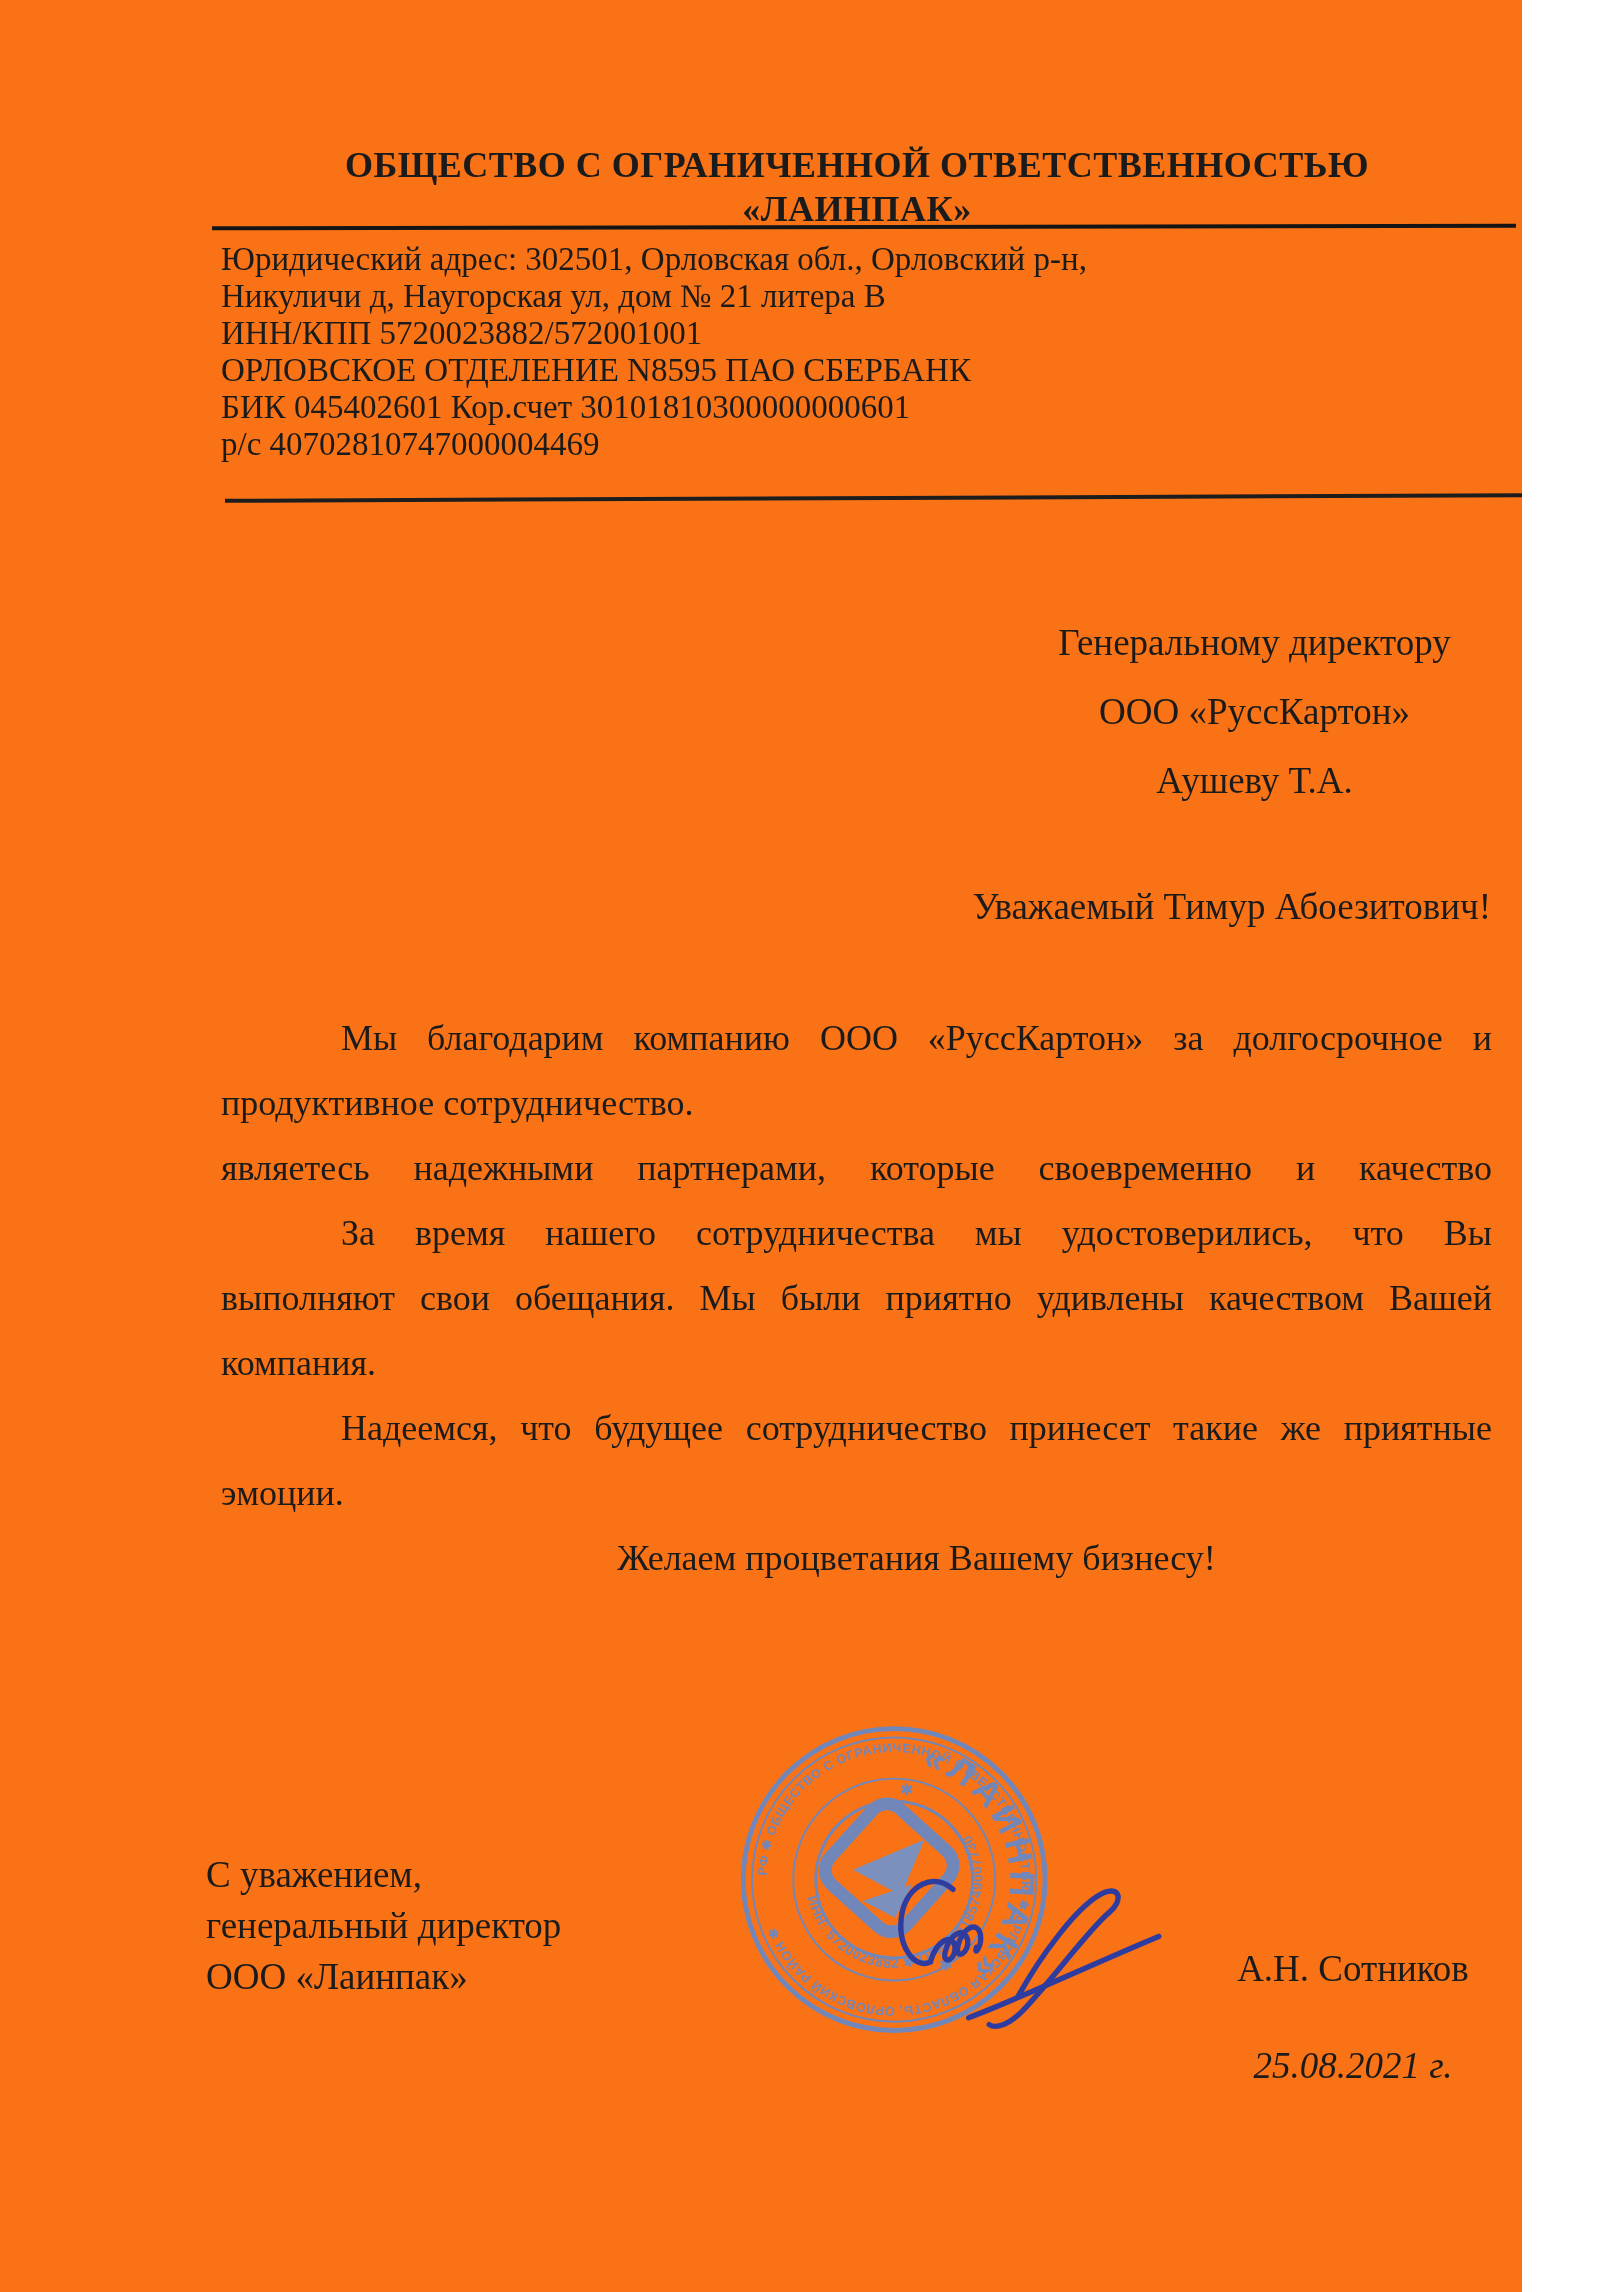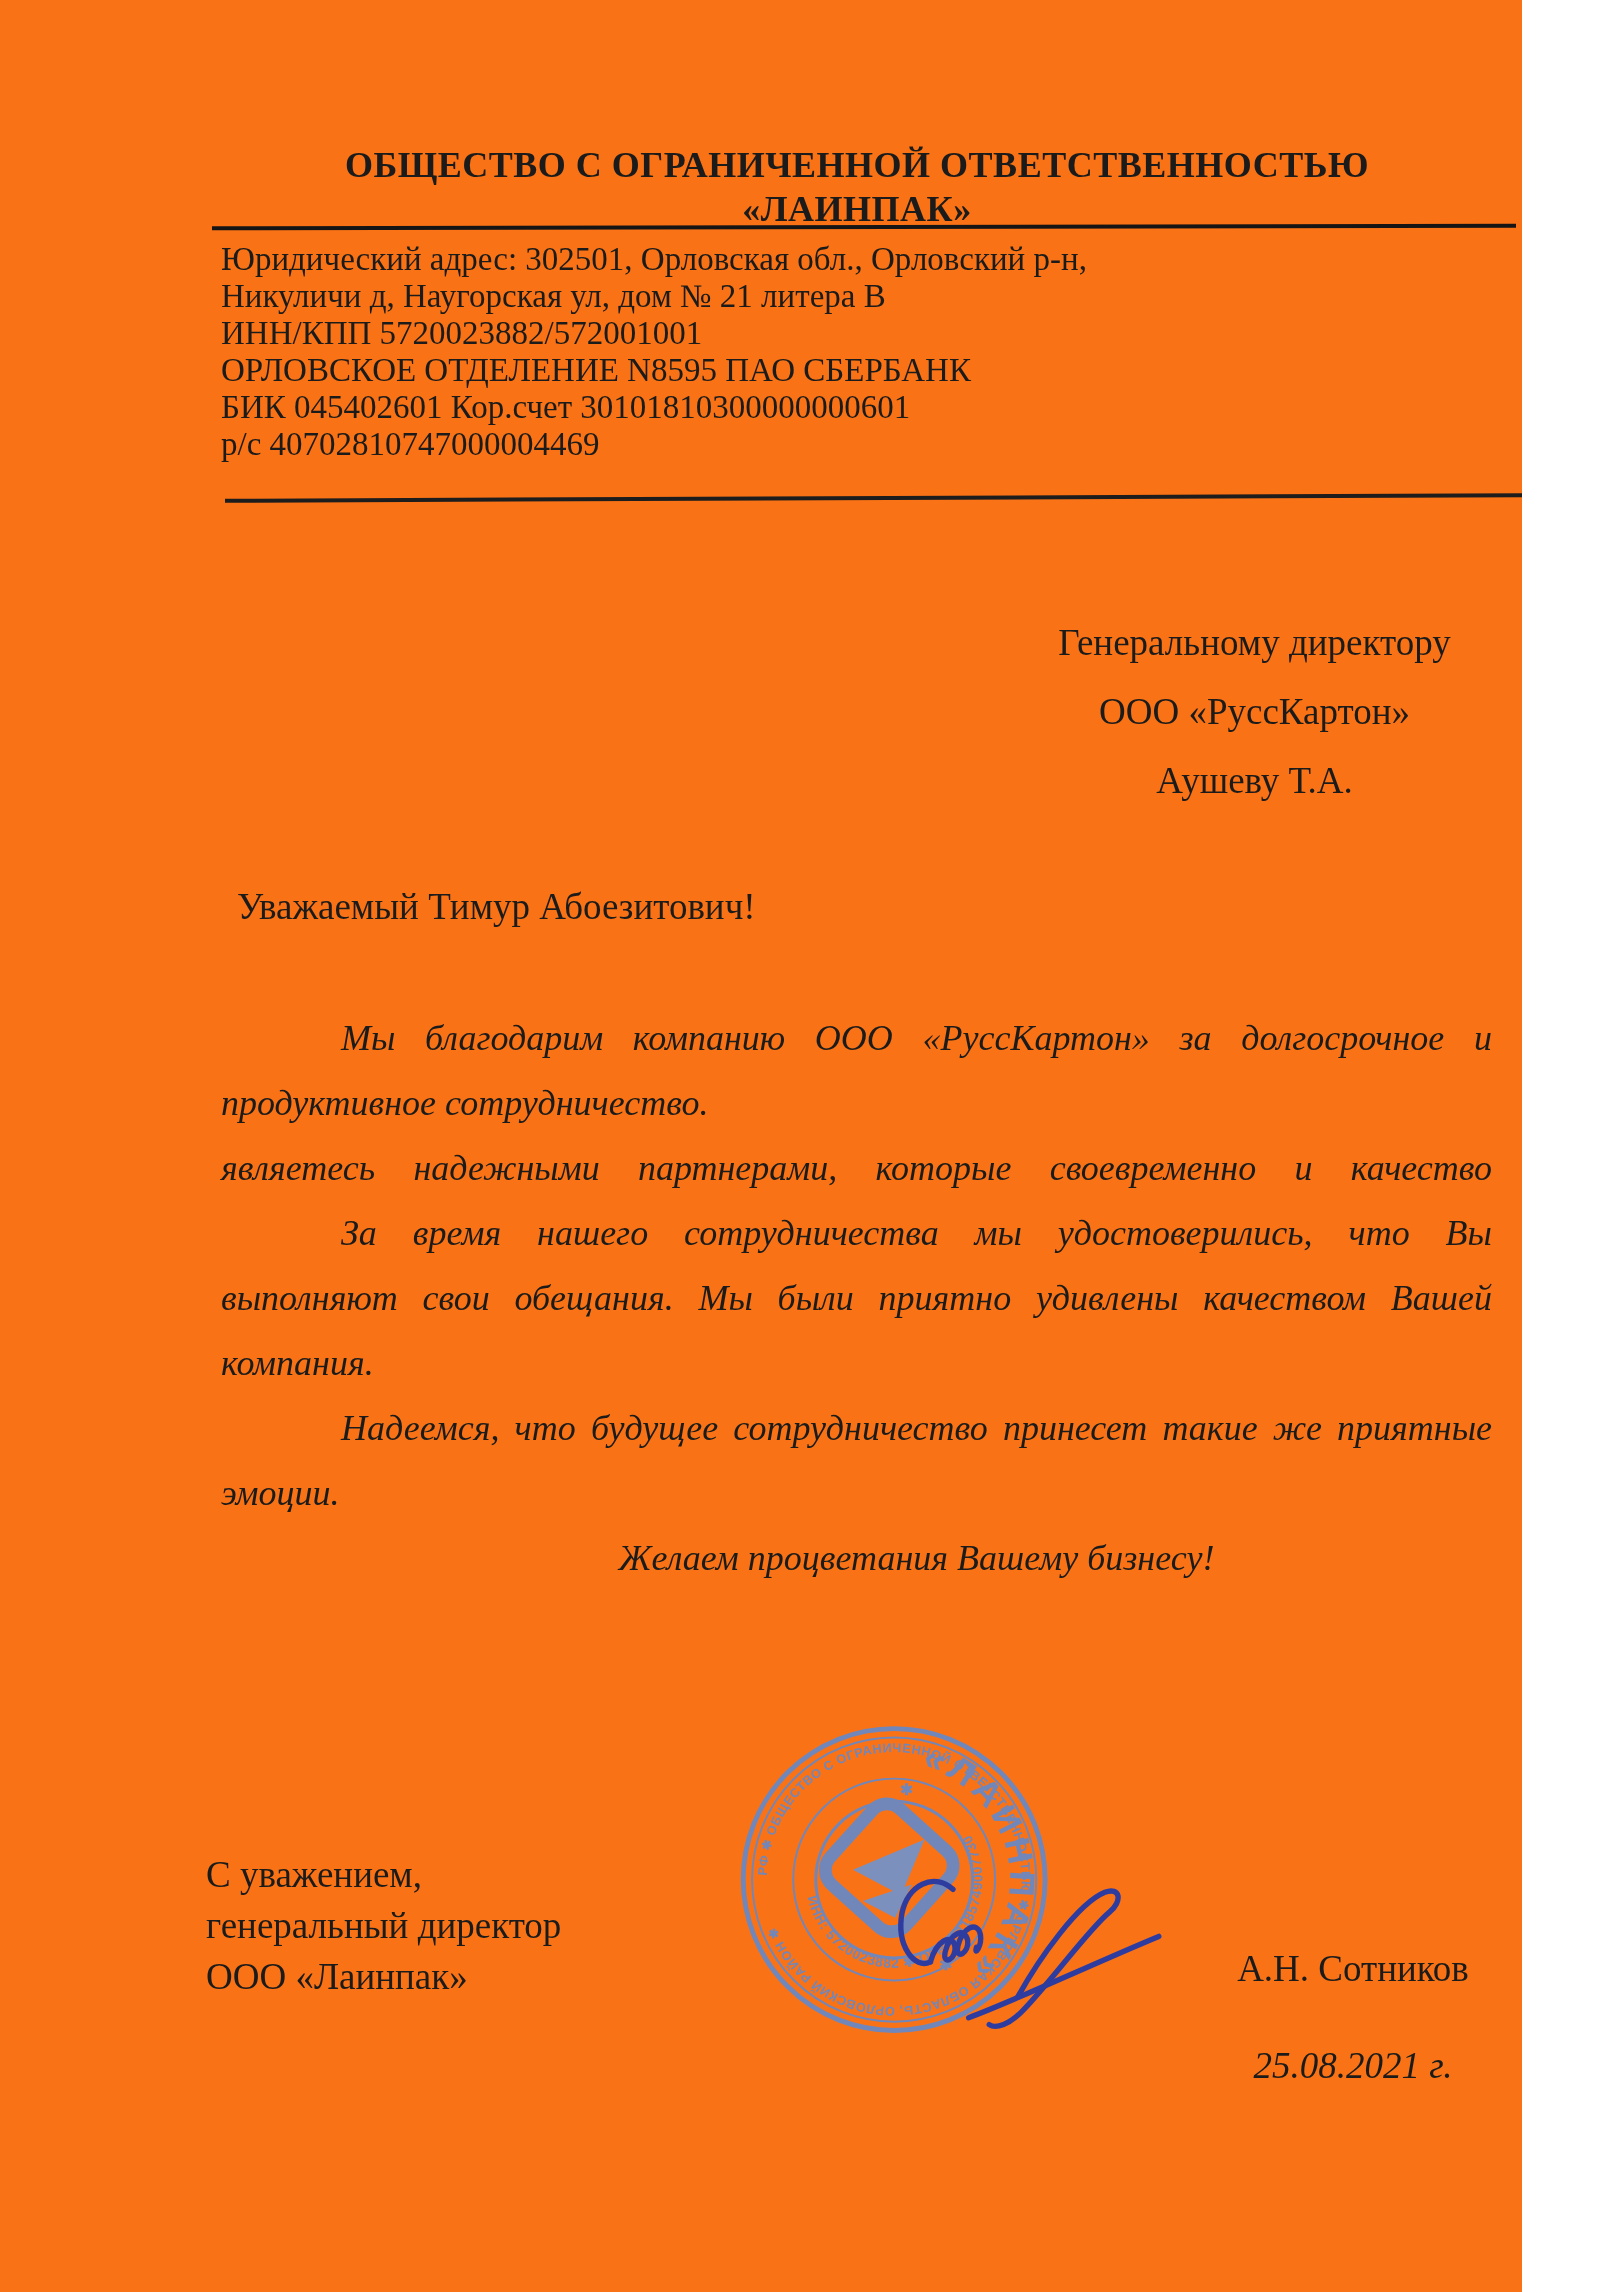--- a/index.html
+++ b/index.html
@@ -22,28 +22,28 @@
   }
   .rule-2 { position:absolute; top:496px; left:225px; width:1304px; height:3.9px;
             background:#1d1d1d; transform:rotate(-0.25deg); }
   
   .recipient {
     position:absolute; top:608px; left:990px; width:529px;
     text-align:center; font-size:37px; line-height:69px;
   }
   
   .salutation {
-    position:absolute; top:885px; left:237px; width:1271px;
-    text-align:left; font-size:37px;
+    position:absolute; top:885px; left:220px; width:1271px;
+    text-align:right; font-size:37px;
   }
   .body-block {
     position:absolute; top:1006px; left:221px; width:1271px;
     font-size:36px; line-height:65px;
   }
-  .bline { white-space:nowrap;font-style:italic; }
+  .bline { white-space:nowrap; }
   .jline { white-space:normal; text-align:justify; text-align-last:justify; }
   .lline { text-align:left; }
   .indent { padding-left:120px;text-align:center; }
   
   .closing {
     position:absolute; top:1849px; left:206px;
     font-size:37px; line-height:51px;
   }
   .sig-name { position:absolute; top:1947px; left:1206px; width:294px;
               text-align:center; font-size:37px; }

